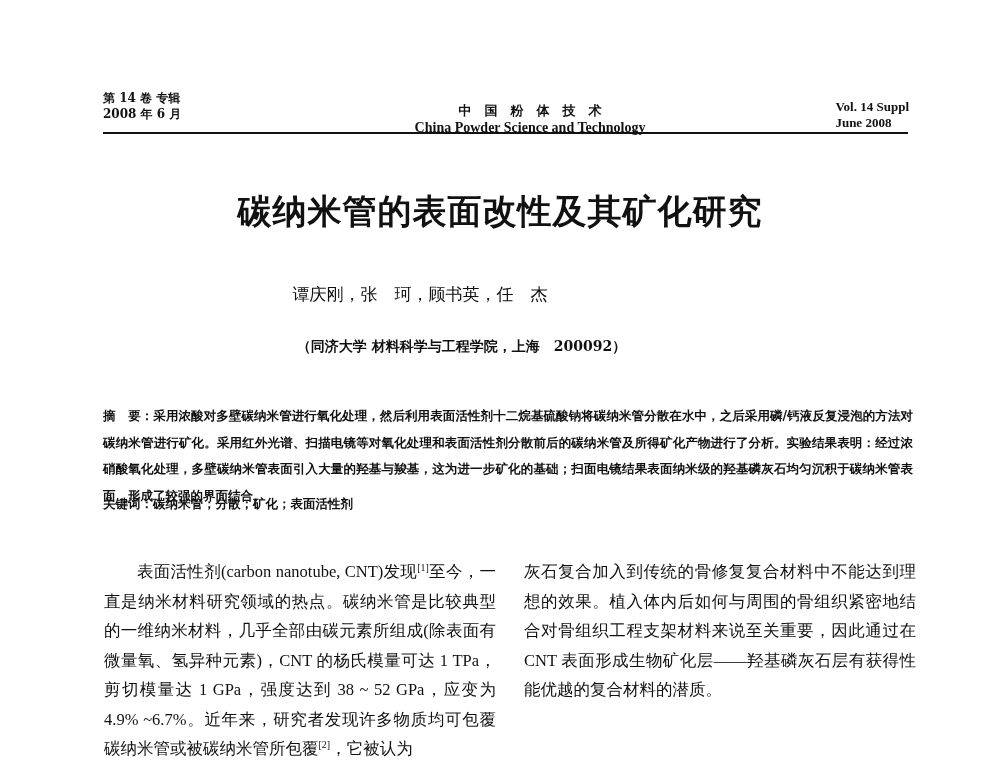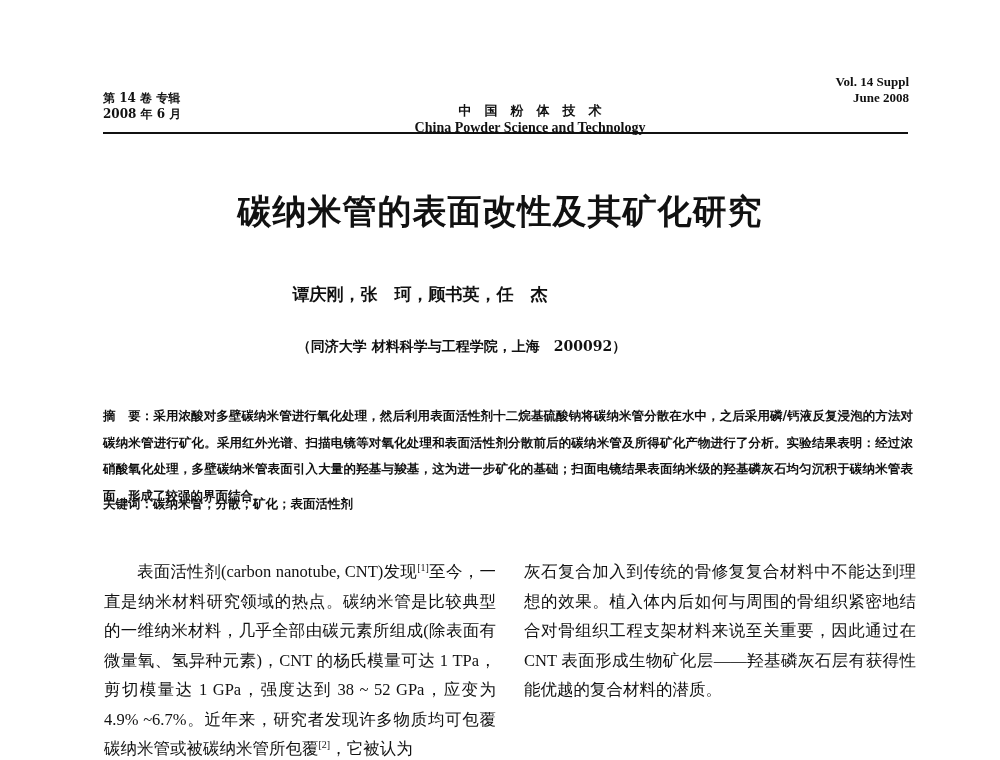--- a/index.html
+++ b/index.html
@@ -4,24 +4,24 @@
   <style>
     html, body { margin: 0; padding: 0; }
     body {
       width: 1000px; height: 760px; overflow: hidden; background: #ffffff;
       color: #111; font-family: "DejaVu Serif", "Liberation Serif", serif; position: relative;
     }
     .hdr-left { position: absolute; left: 103px; top: 90px; font-size: 12px; line-height: 16px; font-weight: bold; }
     .hdr-center { position: absolute; left: 380px; top: 103px; width: 300px; text-align: center; }
     .hdr-center .cn { font-size: 13px; font-weight: bold; letter-spacing: 13px; line-height: 16px; padding-left: 13px; }
     .hdr-center .en { font-family: "Liberation Serif", serif; font-size: 14px; font-weight: bold; line-height: 17px; }
-    .hdr-right { position: absolute; right: 91px; top: 74px; text-align: right; font-family: "Liberation Serif", serif; font-size: 13px; font-weight: bold; line-height: 16px; }
+    .hdr-right { position: absolute; right: 91px; top: 99px; text-align: left; font-family: "Liberation Serif", serif; font-size: 13px; font-weight: bold; line-height: 16px; }
     .hdr-rule { position: absolute; left: 103px; top: 132px; width: 805px; height: 0; border-top: 2px solid #111; }
     .title { position: absolute; left: 0; width: 1000px; top: 189px; text-align: center; font-size: 34px; font-weight: bold; letter-spacing: 1px; }
-    .authors { position: absolute; left: 0; width: 840px; top: 283px; text-align: center; font-size: 17px; font-weight: bold; word-spacing: 4px; }
+    .authors { position: absolute; left: 0; width: 840px; top: 283px; text-align: center; font-size: 17px; font-weight: normal; word-spacing: 4px; }
     .affil { position: absolute; left: 0; width: 923px; top: 338px; text-align: center; font-size: 14px; font-weight: bold; }
     .abstract { position: absolute; left: 103px; top: 403px; width: 810px; font-size: 12.5px; font-weight: bold; line-height: 26.5px; text-align: justify; }
     .abstract .lbl { font-weight: bold; }
     .keywords { position: absolute; left: 103px; top: 496px; font-size: 12.5px; font-weight: bold; }
     .col { position: absolute; top: 557px; width: 392px; font-family: "Liberation Serif", "DejaVu Serif", serif; font-size: 16.5px; line-height: 29.5px; text-align: justify; }
     .col-left { left: 104px; }
     .col-right { left: 524px; }
     .col p { margin: 0; }
     .col-left p.indent { text-indent: 2em; }
     sup { font-size: 10px; line-height: 0; vertical-align: super; }

